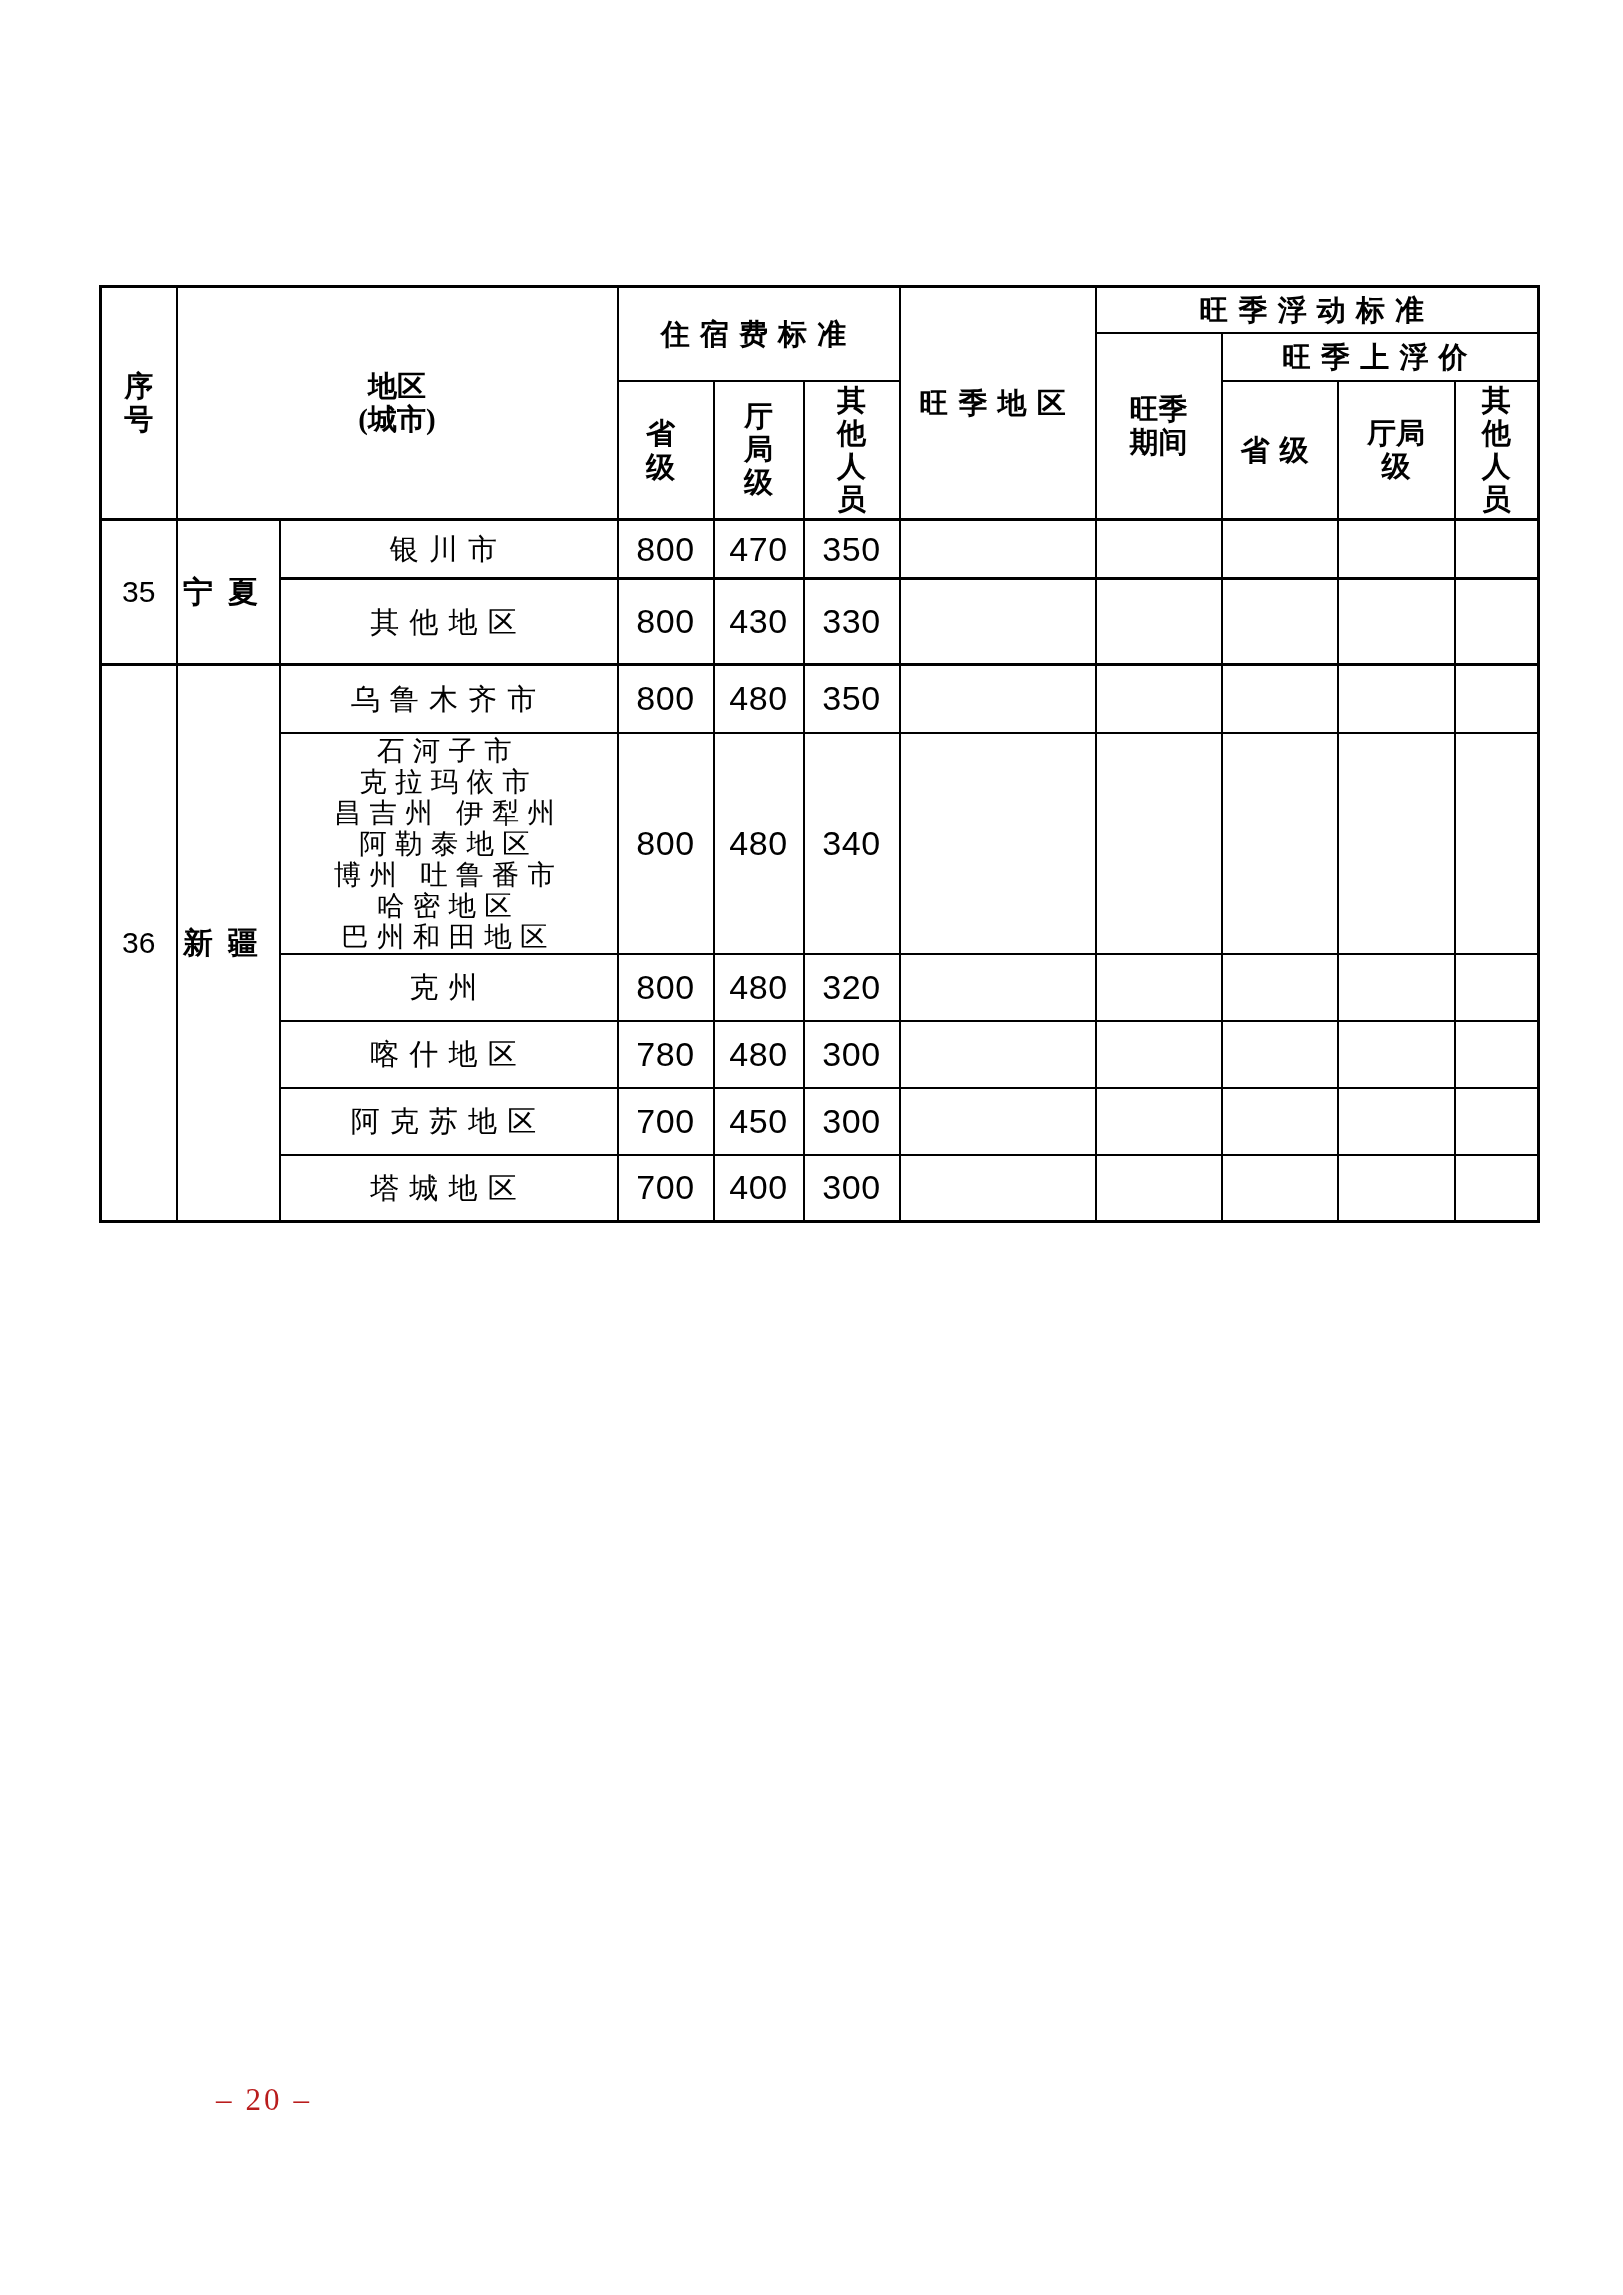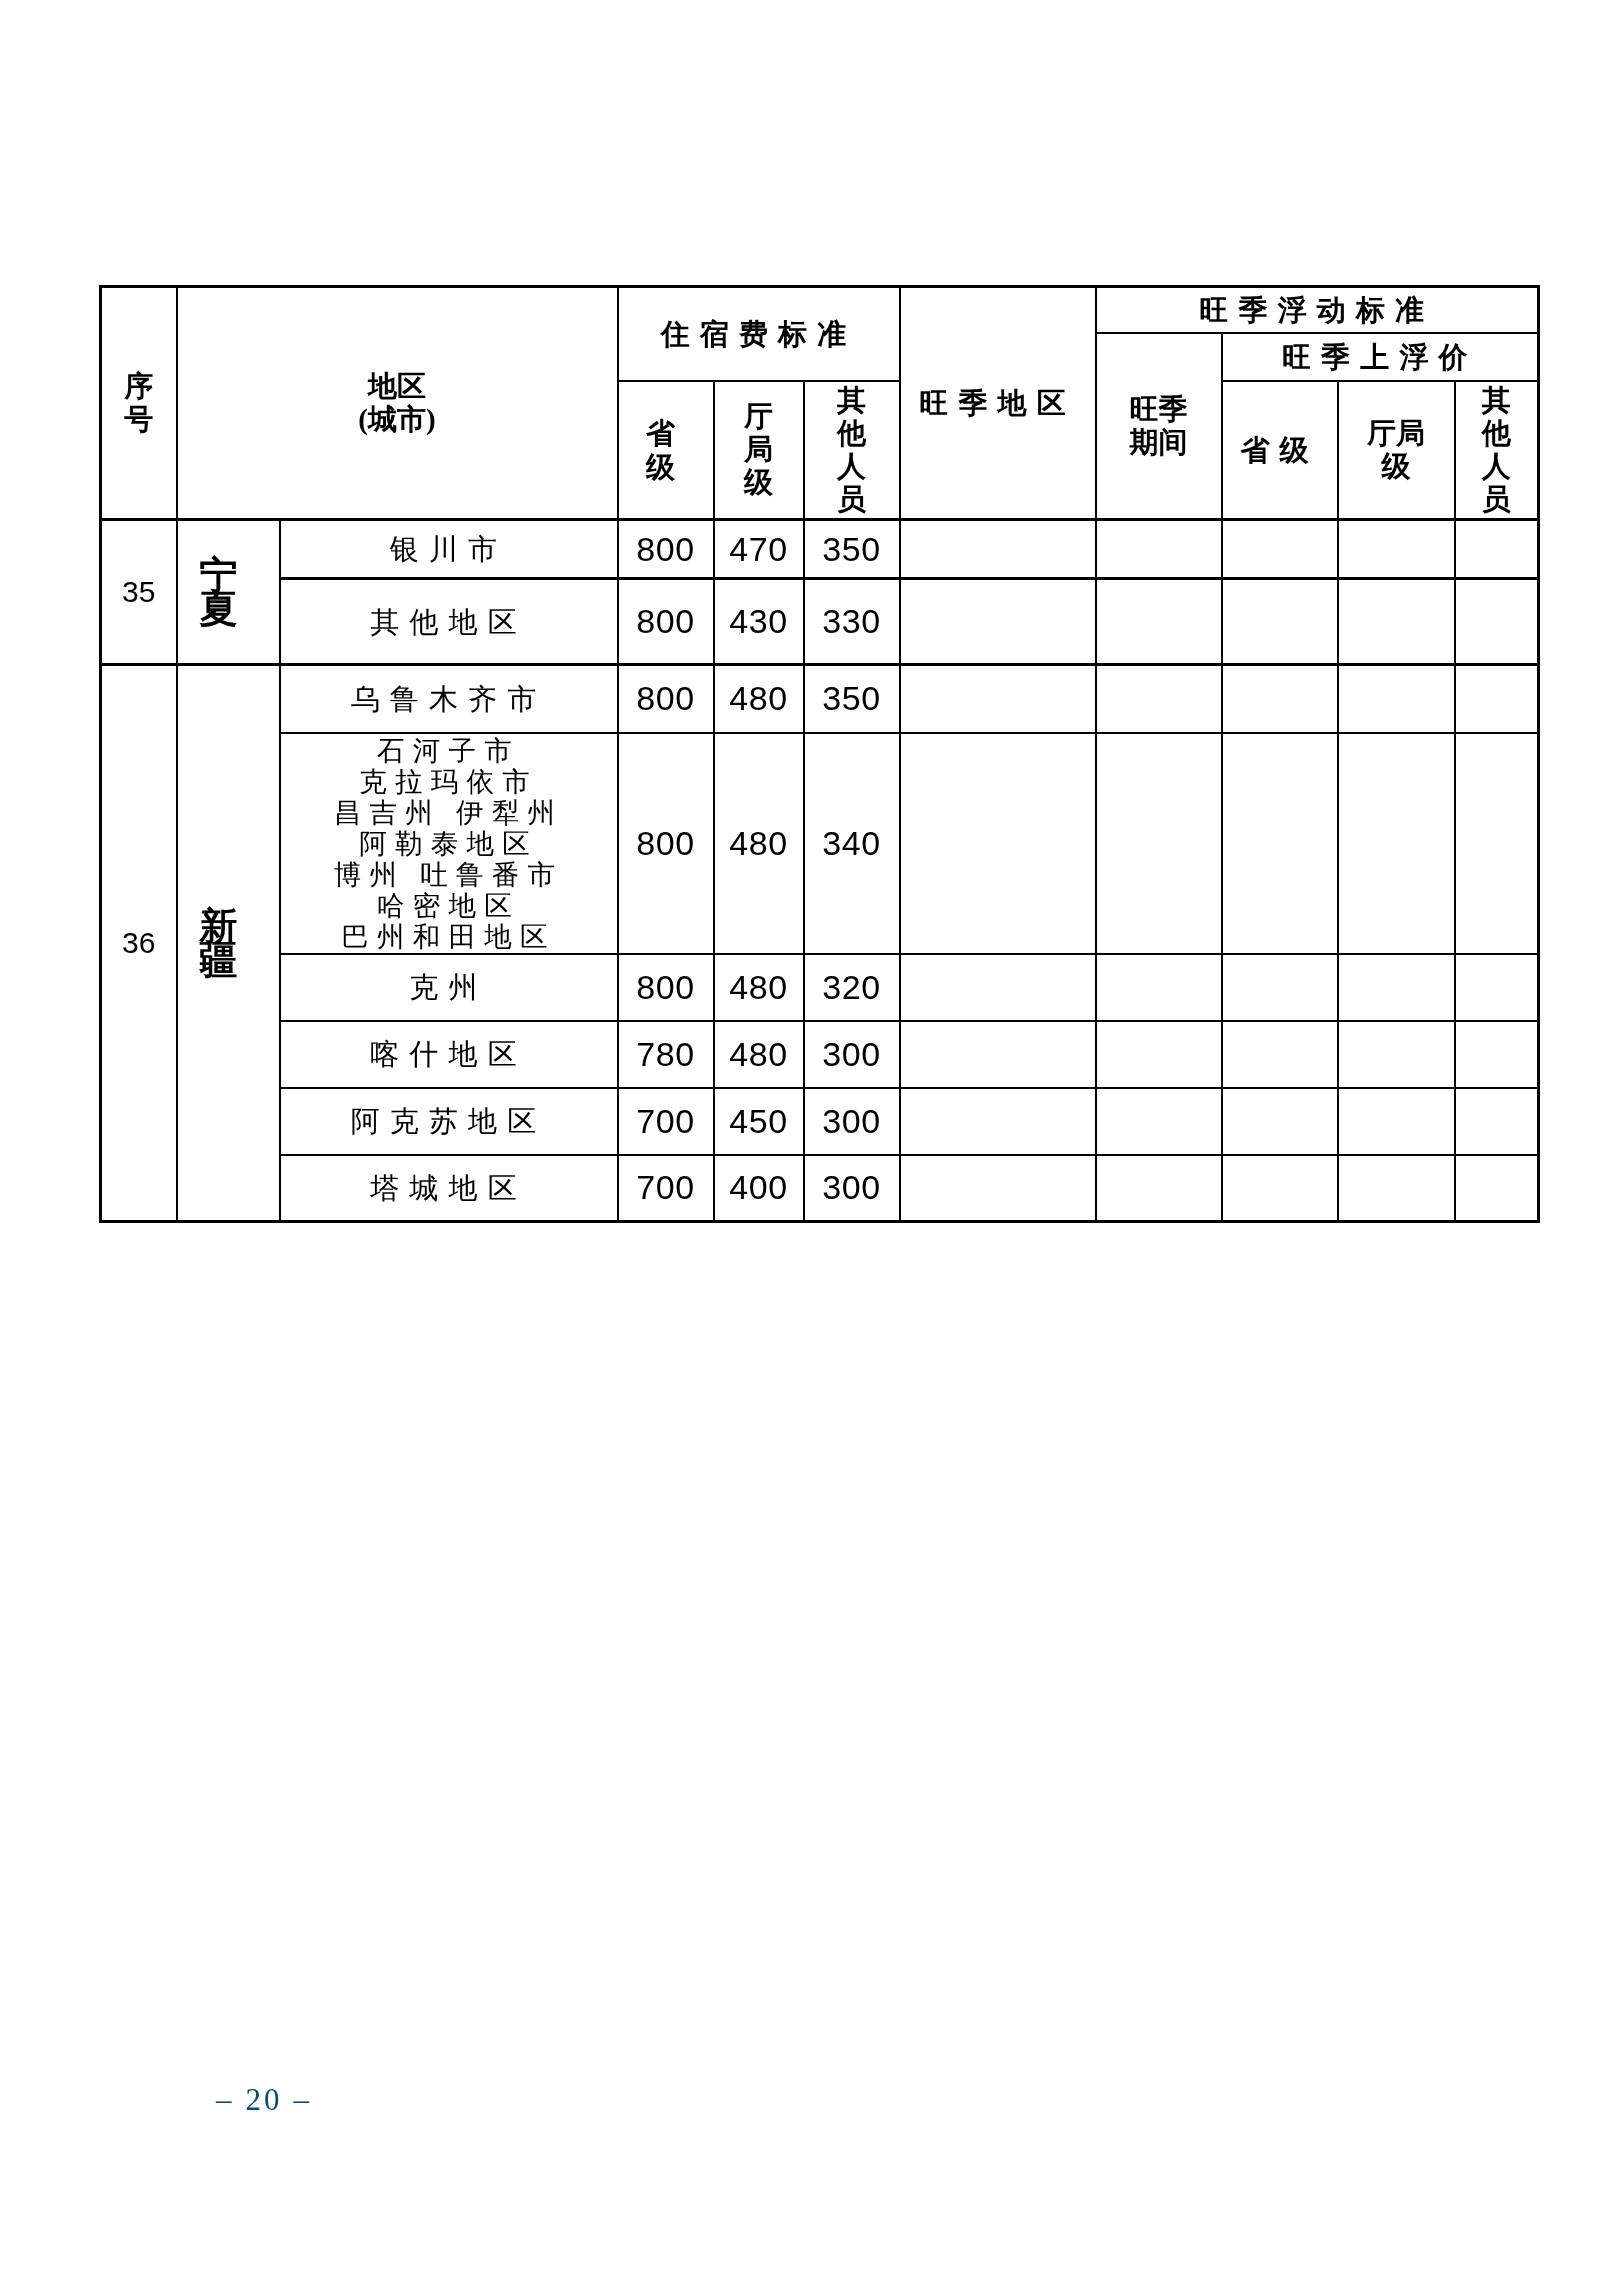--- a/index.html
+++ b/index.html
@@ -41,21 +41,21 @@
     white-space: pre-line;
   }
   .hdr {
     font-weight: bold;
   }
   .stacked {
     letter-spacing: 0;
     line-height: 33px;
   }
   .prov {
-    font-size: 38px;
+    font-size: 30px;
     font-weight: bold;
     letter-spacing: 0.5em;
   }
   .num {
     font-family: "Liberation Sans", "DejaVu Sans", sans-serif;
     font-size: 34px;
     letter-spacing: 0.02em;
   }
   .idx {
     font-family: "Liberation Sans", "DejaVu Sans", sans-serif;
@@ -81,21 +81,21 @@
   tr.br-7 { height: 67px; border-radius: 18px; }
   tr.br-8 { height: 67px; }
 
   .page-number {
     position: absolute;
     left: 216px;
     top: 2082px;
     font-family: "Liberation Serif", "DejaVu Serif", serif;
     font-size: 31px;
     letter-spacing: 0.1em;
-    color: #0c4a6e;
+    color: #b91c1c;
   }
 </style>
 </head>
 <body>
 
 <table class="std-table">
   <colgroup>
     <col style="width:76px">
     <col style="width:103px">
     <col style="width:338px">

